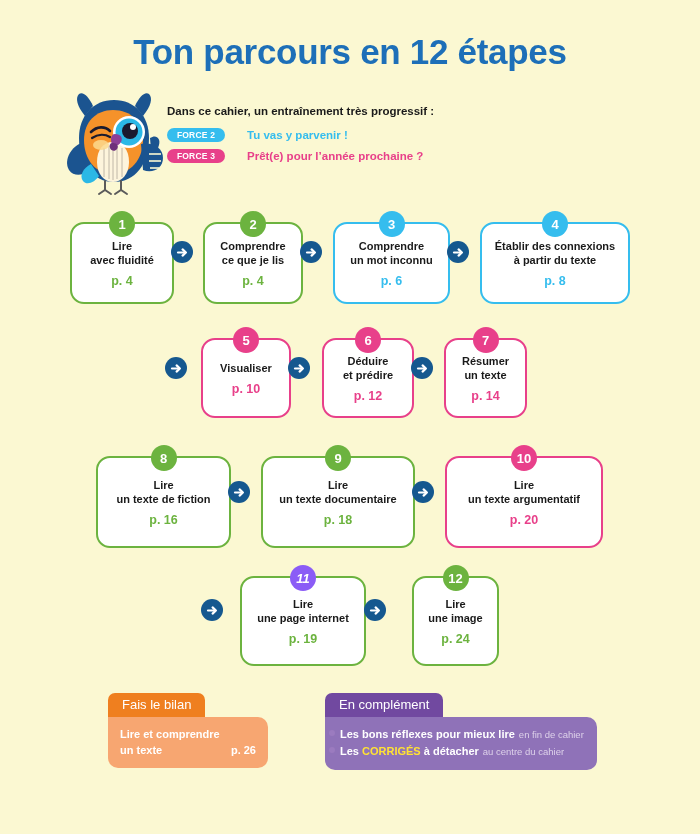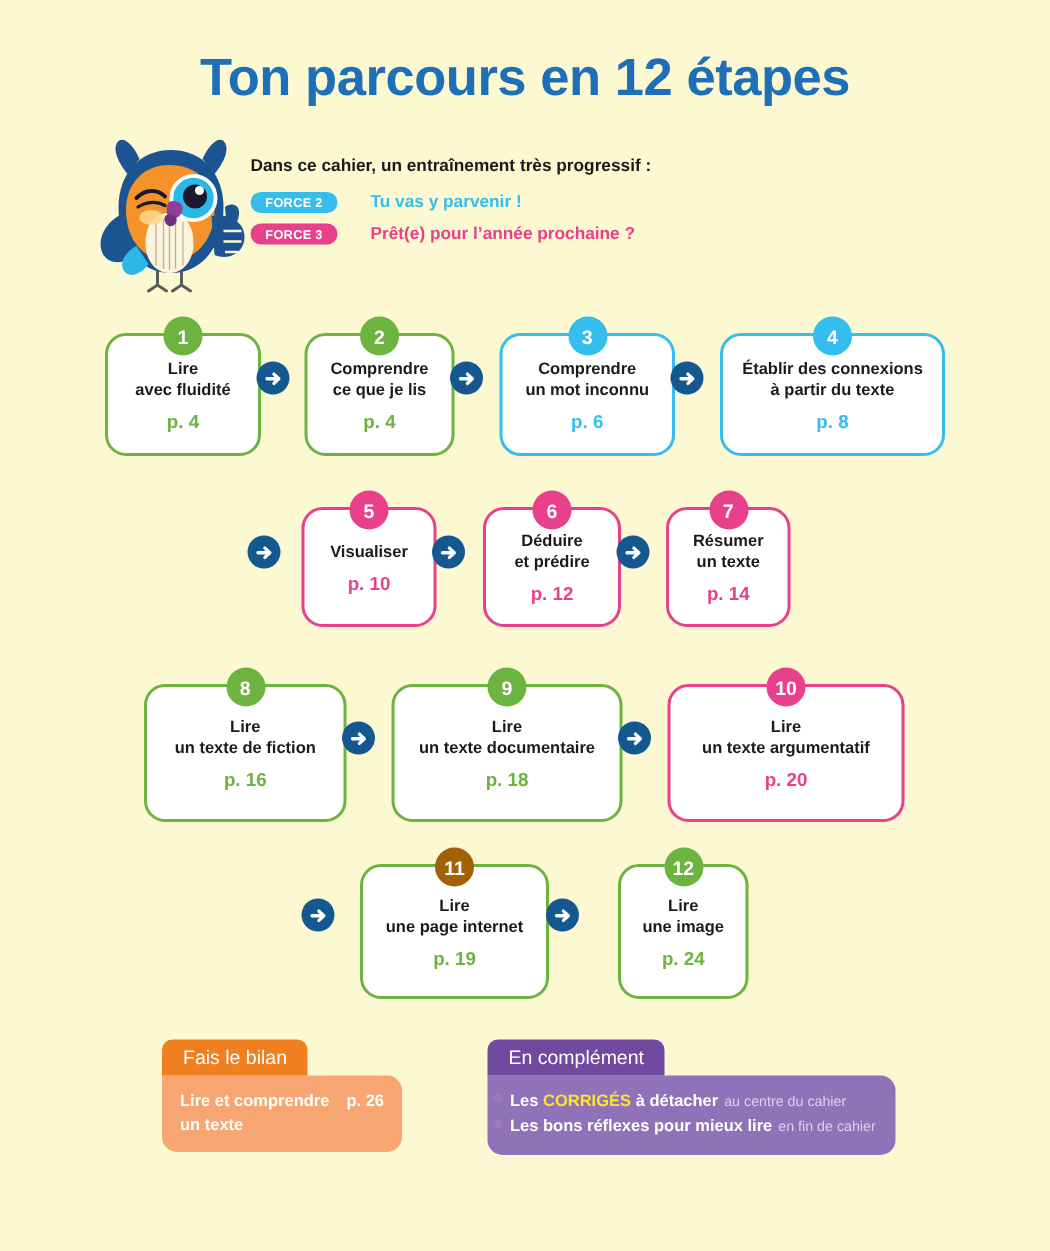--- a/index.html
+++ b/index.html
@@ -61,21 +61,21 @@
 
   
   .fbox{position:absolute;}
   .ftab{
     display:inline-block;border-radius:7px 7px 0 0;
     padding:4px 14px 5px 14px;color:#fff;font-size:13px;font-weight:normal;
   }
   .fbody{border-radius:0 10px 10px 10px;padding:9px 12px 10px 12px;}
 
   .bilan-line{
-    display:flex;justify-content:space-between;align-items:flex-start;
+    display:flex;justify-content:space-between;align-items:flex-end;
     color:#fff;font-size:11px;font-weight:bold;line-height:16px;
   }
   .bilan-line span:first-child{white-space:pre-line;}
 
   .comp-row{
     display:flex;align-items:baseline;color:#fff;
     font-size:11px;font-weight:bold;line-height:17px;
   }
   .bullet{
     width:6px;height:6px;border-radius:50%;background:#9b7bbf;
@@ -211,21 +211,21 @@
 un texte documentaire</div>
         <div class="card-page" style="color: rgb(108, 179, 63);">p. 18</div>
       </div>
       <div class="card" style="left: 445px; top: 456px; width: 158px; height: 92px; border-color: rgb(232, 64, 138);">
         <div class="badge" style="background: rgb(232, 64, 138);">10</div>
         <div class="card-label">Lire
 un texte argumentatif</div>
         <div class="card-page" style="color: rgb(232, 64, 138);">p. 20</div>
       </div>
       <div class="card" style="left: 240px; top: 576px; width: 126px; height: 90px; border-color: rgb(108, 179, 63);">
-        <div class="badge" style="background: #a16207;">11</div>
+        <div class="badge" style="background: #8b5cf6; font-style: italic;">11</div>
         <div class="card-label">Lire
 une page internet</div>
         <div class="card-page" style="color: rgb(108, 179, 63);">p. 19</div>
       </div>
       <div class="card" style="left: 412px; top: 576px; width: 87px; height: 90px; border-color: rgb(108, 179, 63);">
         <div class="badge" style="background: rgb(108, 179, 63);">12</div>
         <div class="card-label">Lire
 une image</div>
         <div class="card-page" style="color: rgb(108, 179, 63);">p. 24</div>
       </div>
@@ -300,22 +300,22 @@
         <span>p. 26</span>
       </div>
     </div>
   </div>
 
   <div class="fbox" style="left:325px;top:693px;width:272px;">
     <div class="ftab" style="background: rgb(113, 73, 160);">En complément</div>
     <div class="fbody" style="background: rgb(143, 114, 184);">
       <div class="comp-row">
         <span class="bullet"></span>
-        <span><span>Les </span><span class="hl">CORRIGÉS</span><span> à détacher</span><span class="sub">au centre du cahier</span></span>
+        <span><span>Les bons réflexes pour mieux lire</span><span class="sub">en fin de cahier</span></span>
       </div>
       <div class="comp-row">
         <span class="bullet"></span>
-        <span><span>Les bons réflexes pour mieux lire</span><span class="sub">en fin de cahier</span></span>
+        <span><span>Les </span><span class="hl">CORRIGÉS</span><span> à détacher</span><span class="sub">au centre du cahier</span></span>
       </div>
     </div>
   </div>
 
 </div>
 
 </body></html>

